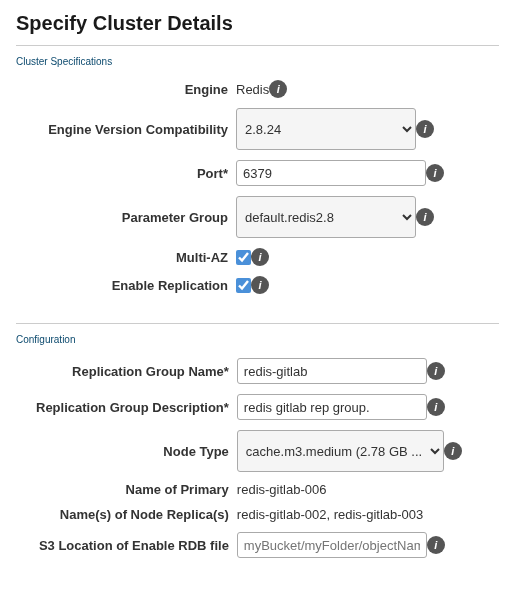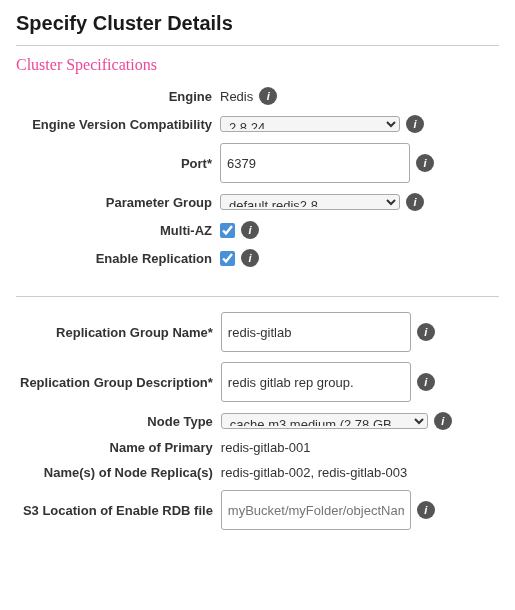--- a/index.html
+++ b/index.html
@@ -17,30 +17,30 @@
       font-weight: bold;
       color: #1a1a1a;
       margin-bottom: 10px;
     }
     .divider {
       border: none;
       border-top: 1px solid #ccc;
       margin-bottom: 10px;
     }
     .section-title {
-      font-size: 16px;
-      color: #ec4899;
+      font-size: 10px;
+      color: #0c4a6e;
       margin-bottom: 8px;
       font-weight: normal;
-      font-family: Liberation Serif, serif;
     }
     .form-table {
       width: 100%;
       border-collapse: collapse;
       margin-bottom: 8px;
+      margin-left: 16px;
     }
     .form-table td {
       padding: 5px 4px;
       vertical-align: middle;
     }
     .label-cell {
       text-align: right;
       font-weight: bold;
       color: #333;
       white-space: nowrap;
@@ -66,51 +66,50 @@
       font-weight: bold;
       font-style: italic;
       cursor: pointer;
       flex-shrink: 0;
     }
     .text-input {
       border: 1px solid #aaa;
       border-radius: 3px;
       padding: 3px 6px;
       font-size: 13px;
-      height: 40px;
+      height: 26px;
       min-width: 180px;
       color: #333;
       background: #fff;
     }
     .text-input.placeholder-style {
       color: #aaa;
     }
     .select-input {
       border: 1px solid #aaa;
       border-radius: 3px;
       padding: 2px 4px;
       font-size: 13px;
-      height: 16px;
+      height: 42px;
       min-width: 180px;
       background: #f5f5f5;
       color: #333;
       appearance: auto;
     }
     .checkbox {
       width: 15px;
       height: 15px;
       accent-color: #4a90d9;
     }
     .section-spacer {
       height: 16px;
     }
     .value-row {
       display: flex;
       align-items: center;
-      gap: 6px;
     }
     .read-only-value {
       color: #333;
     }
   </style>
 </head>
 <body>
 
 <div class="page-title">Specify Cluster Details</div>
 <hr class="divider">
@@ -184,20 +183,21 @@
       </td>
     </tr>
   </tbody>
     </table>
 </div>
 
 <div class="section-spacer"></div>
 <hr class="divider">
 
 <div>
+  <div class="section-title">Configuration</div>
   <table class="form-table">
 
     <tbody>
         <tr>
       <td class="label-cell">Replication Group Name*</td>
       <td class="value-cell-td">
         <div class="value-row">
           <input type="text" class="text-input" value="redis-gitlab" style="">
           <span class="info-icon">i</span>
         </div>
@@ -223,21 +223,21 @@
           </select>
           <span class="info-icon">i</span>
         </div>
       </td>
     </tr>
 
     <tr>
       <td class="label-cell">Name of Primary</td>
       <td class="value-cell-td">
         <div class="value-row">
-          <span class="read-only-value">redis-gitlab-001</span>
+          <span class="read-only-value">redis-gitlab-006</span>
         </div>
       </td>
     </tr>
 
 
     <tr>
       <td class="label-cell">Name(s) of Node Replica(s)</td>
       <td class="value-cell-td">
         <div class="value-row">
           <span class="read-only-value">redis-gitlab-002, redis-gitlab-003</span>

